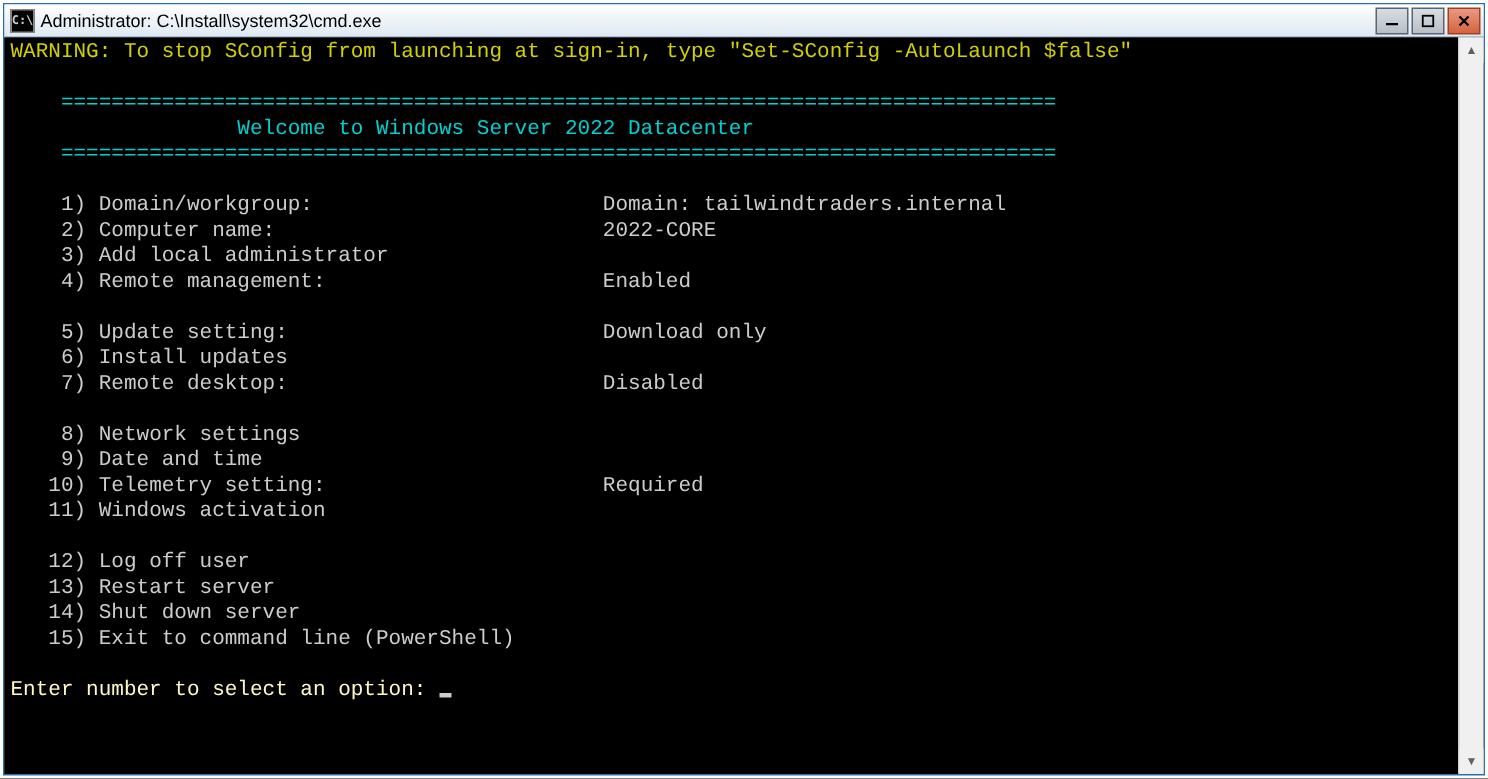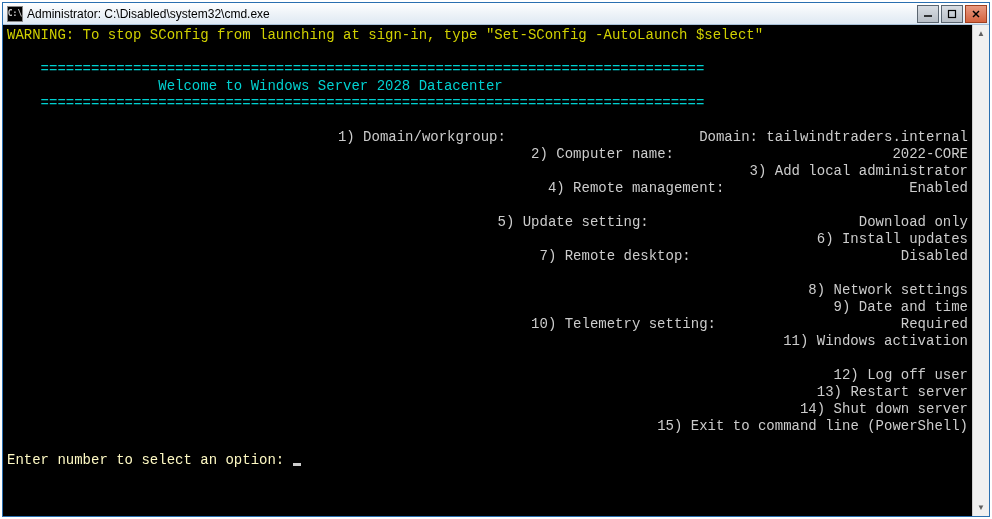--- a/index.html
+++ b/index.html
@@ -109,21 +109,20 @@
     .scroll-arrow.up { position: absolute; top: 0; left: 0; right: 0; }
     .scroll-arrow.down { position: absolute; bottom: 0; left: 0; right: 0; }
     .warning-line {
       color: #d0d000;
     }
     .cyan-line {
       color: #00d0d0;
     }
     .menu-row {
       display: block;
-      text-align: right;
     }
     .prompt-line {
       color: #fef9c3;
     }
     .cursor {
       display: inline-block;
       width: 8px;
       height: 3px;
       background: #ccc;
       vertical-align: -2px;
@@ -132,21 +131,21 @@
     @keyframes blink {
       50% { opacity: 0; }
     }
   </style>
 </head>
 <body>
 
 <div class="window">
   <div class="titlebar">
     <div class="titlebar-icon">C:\</div>
-    <div class="titlebar-text">Administrator: C:\Disabled\system32\cmd.exe</div>
+    <div class="titlebar-text">Administrator: C:\Install\system32\cmd.exe</div>
     <div class="titlebar-buttons">
       <div class="titlebar-btn">
         <svg viewBox="0 0 10 10">
             <line x1="1" y1="7" x2="9" y2="7" stroke="#000" stroke-width="1.5"></line>
           </svg>
       </div>
       <div class="titlebar-btn">
         <svg viewBox="0 0 10 10">
             <rect x="1.5" y="1.5" width="7" height="7" fill="none" stroke="#000" stroke-width="1.2"></rect>
           </svg>
@@ -154,24 +153,24 @@
       <div class="titlebar-btn close">
         <svg viewBox="0 0 10 10">
             <line x1="2" y1="2" x2="8" y2="8" stroke="#000" stroke-width="1.5"></line>
             <line x1="8" y1="2" x2="2" y2="8" stroke="#000" stroke-width="1.5"></line>
           </svg>
       </div>
     </div>
   </div>
 
   <div class="console-wrapper">
-    <div class="console"><span class="warning-line">WARNING: To stop SConfig from launching at sign-in, type "Set-SConfig -AutoLaunch $select"</span>
+    <div class="console"><span class="warning-line">WARNING: To stop SConfig from launching at sign-in, type "Set-SConfig -AutoLaunch $false"</span>
 
 <span class="cyan-line">    <span>===============================================================================</span></span>
-<span class="cyan-line"><span>                  </span><span>Welcome to Windows Server 2028 Datacenter</span></span>
+<span class="cyan-line"><span>                  </span><span>Welcome to Windows Server 2022 Datacenter</span></span>
 <span class="cyan-line">    <span>===============================================================================</span></span>
 
 <div id="menu-container"><span class="menu-row"><span>    1) </span><span>Domain/workgroup:</span><span>                       </span><span>Domain: tailwindtraders.internal</span></span><span class="menu-row"><span>    2) </span><span>Computer name:</span><span>                          </span><span>2022-CORE</span></span><span class="menu-row"><span>    3) </span><span>Add local administrator</span></span><span class="menu-row"><span>    4) </span><span>Remote management:</span><span>                      </span><span>Enabled</span></span><span class="menu-row"> </span><span class="menu-row"><span>    5) </span><span>Update setting:</span><span>                         </span><span>Download only</span></span><span class="menu-row"><span>    6) </span><span>Install updates</span></span><span class="menu-row"><span>    7) </span><span>Remote desktop:</span><span>                         </span><span>Disabled</span></span><span class="menu-row"> </span><span class="menu-row"><span>    8) </span><span>Network settings</span></span><span class="menu-row"><span>    9) </span><span>Date and time</span></span><span class="menu-row"><span>   10) </span><span>Telemetry setting:</span><span>                      </span><span>Required</span></span><span class="menu-row"><span>   11) </span><span>Windows activation</span></span><span class="menu-row"> </span><span class="menu-row"><span>   12) </span><span>Log off user</span></span><span class="menu-row"><span>   13) </span><span>Restart server</span></span><span class="menu-row"><span>   14) </span><span>Shut down server</span></span><span class="menu-row"><span>   15) </span><span>Exit to command line (PowerShell)</span></span></div>
 <span class="prompt-line">Enter number to select an option: </span><span class="cursor"></span>
 </div>
     <div class="scrollbar-v">
       <div class="scroll-arrow up">▲</div>
       <div class="scroll-arrow down">▼</div>
     </div>
   </div>

